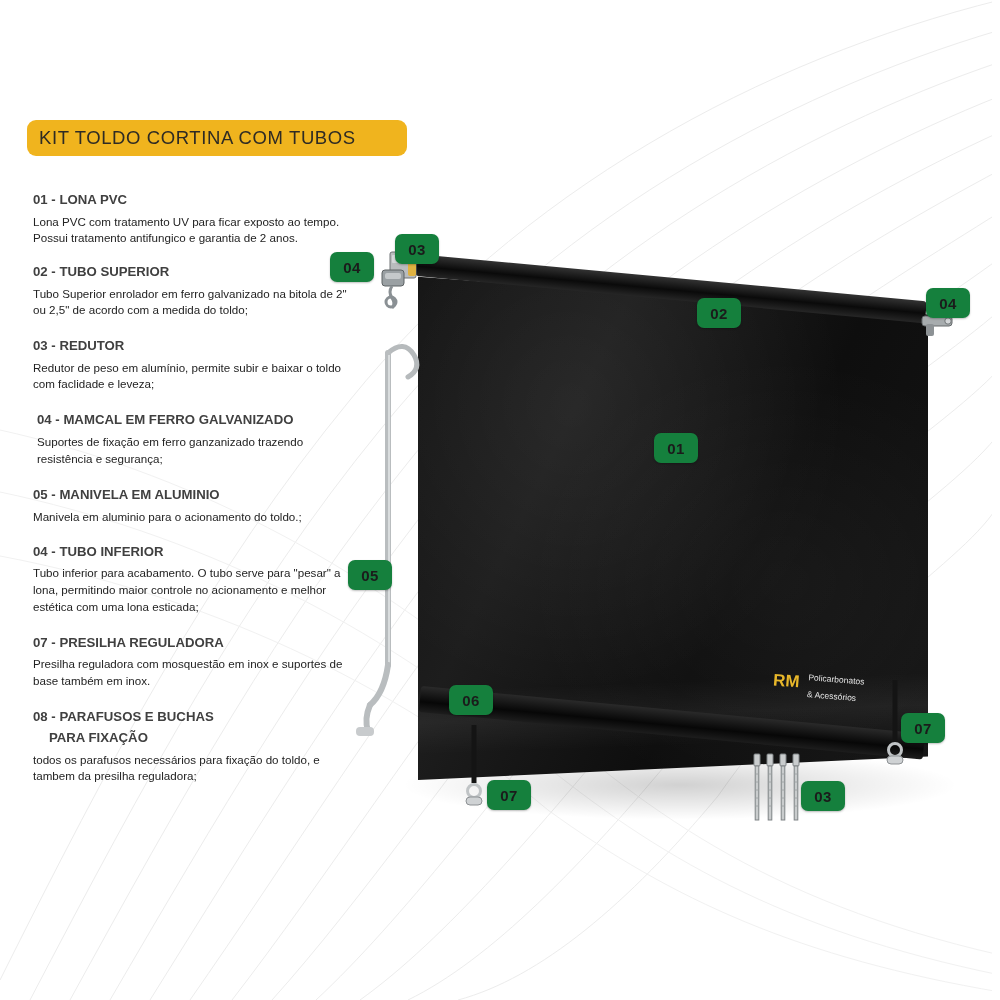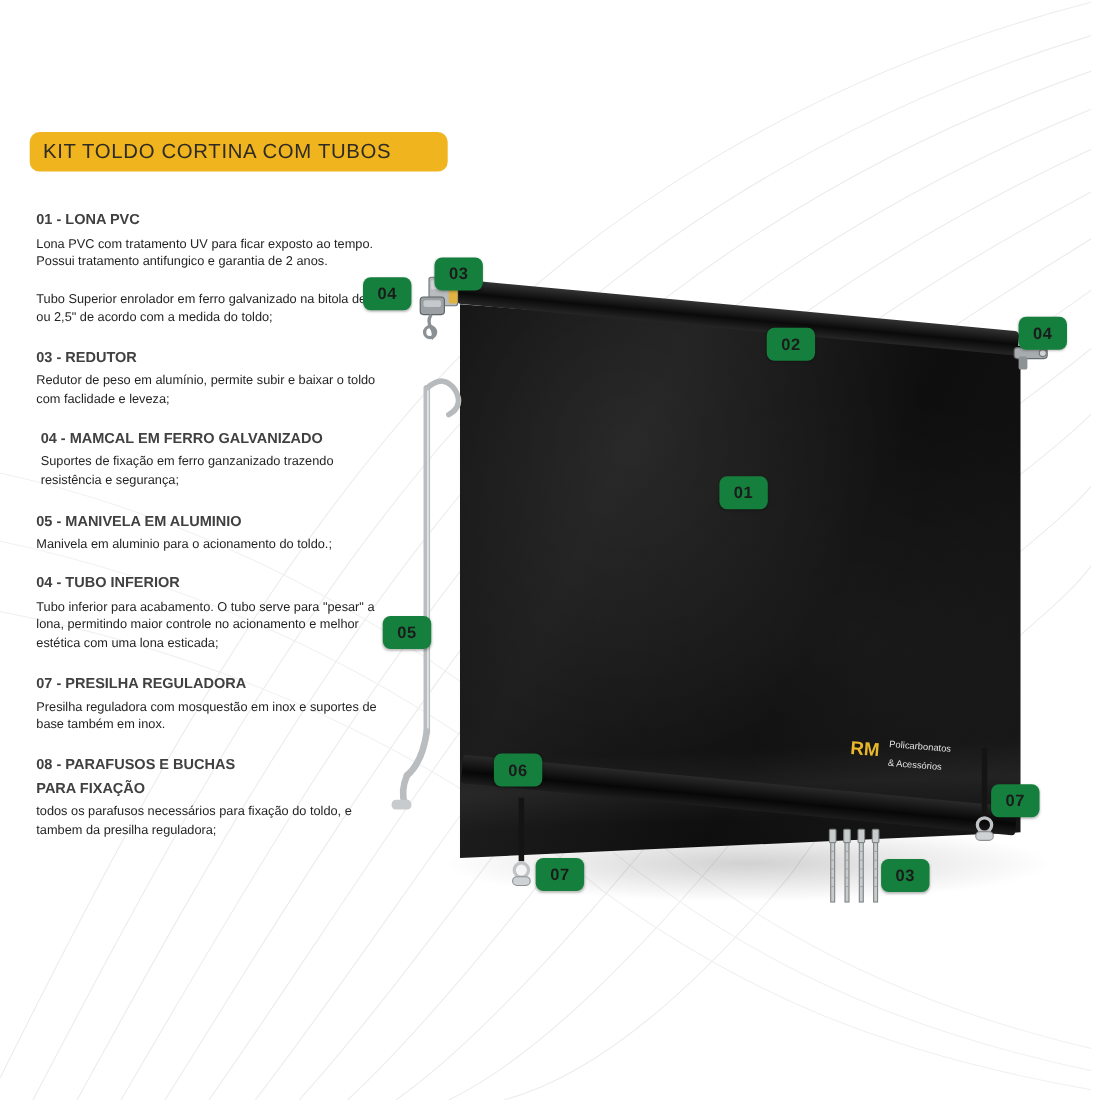--- a/index.html
+++ b/index.html
@@ -267,20 +267,21 @@
   </div>
 
   <div class="spec-list">
 
     <div class="spec-item i1">
       <p class="spec-heading">01 - LONA PVC</p>
       <p class="spec-body">Lona PVC com tratamento UV para ficar exposto ao tempo. Possui tratamento antifungico e garantia de 2 anos.</p>
     </div>
 
     <div class="spec-item i2">
+      <p class="spec-heading">02 - TUBO SUPERIOR</p>
       <p class="spec-body">Tubo Superior enrolador em ferro galvanizado na bitola de 2" ou 2,5" de acordo com a medida do toldo;</p>
     </div>
 
     <div class="spec-item i3">
       <p class="spec-heading">03 - REDUTOR</p>
       <p class="spec-body">Redutor de peso em alumínio, permite subir e baixar o toldo com faclidade e leveza;</p>
     </div>
 
     <div class="spec-item i4">
       <p class="spec-heading">04 - MAMCAL  EM FERRO GALVANIZADO</p>
@@ -297,21 +298,21 @@
       <p class="spec-body">Tubo inferior para acabamento. O tubo serve para "pesar" a lona, permitindo maior controle no acionamento e melhor estética com uma lona esticada;</p>
     </div>
 
     <div class="spec-item i7">
       <p class="spec-heading">07 - PRESILHA REGULADORA</p>
       <p class="spec-body">Presilha reguladora com mosquestão em inox e suportes de base também em inox.</p>
     </div>
 
     <div class="spec-item i8">
       <p class="spec-heading">08 - PARAFUSOS E BUCHAS</p>
-      <p class="spec-heading" style="">PARA FIXAÇÃO</p>
+      <p class="spec-heading" style="margin-left:16px;">PARA FIXAÇÃO</p>
       <p class="spec-body">todos os parafusos necessários para fixação do toldo, e tambem da presilha reguladora;</p>
     </div>
 
   </div>
 
   <div class="product-area">
 
     <div class="shadow-blur" style="left:70px; top:520px; width:560px; height:70px;"></div>
 
     <div class="awning"></div>

